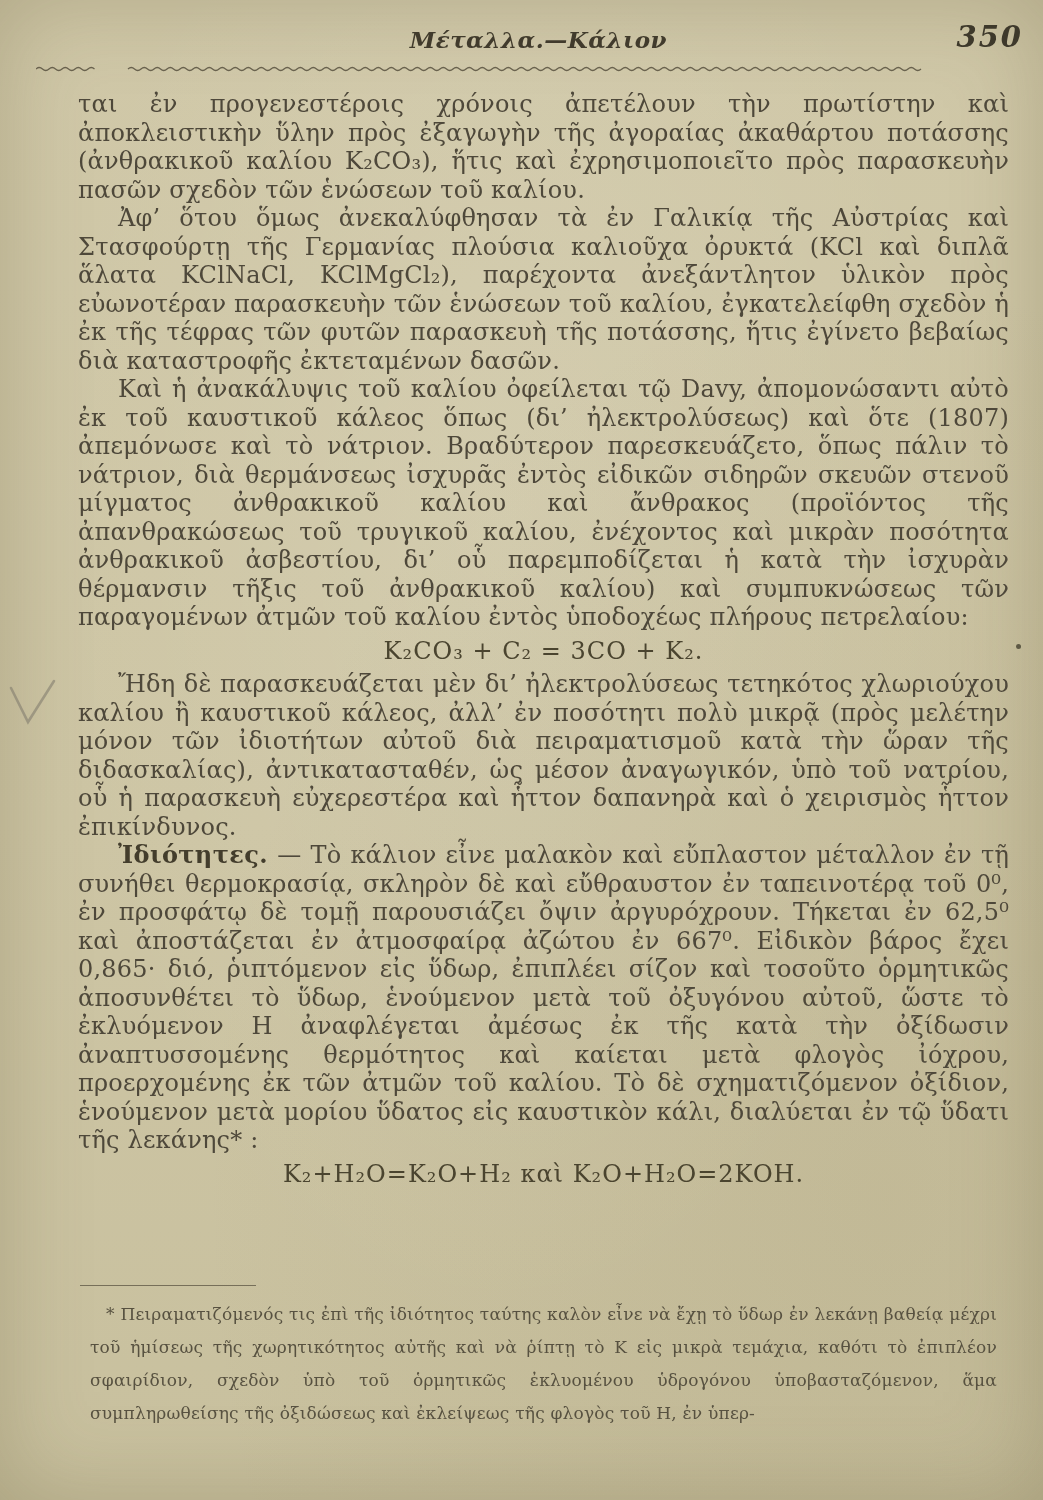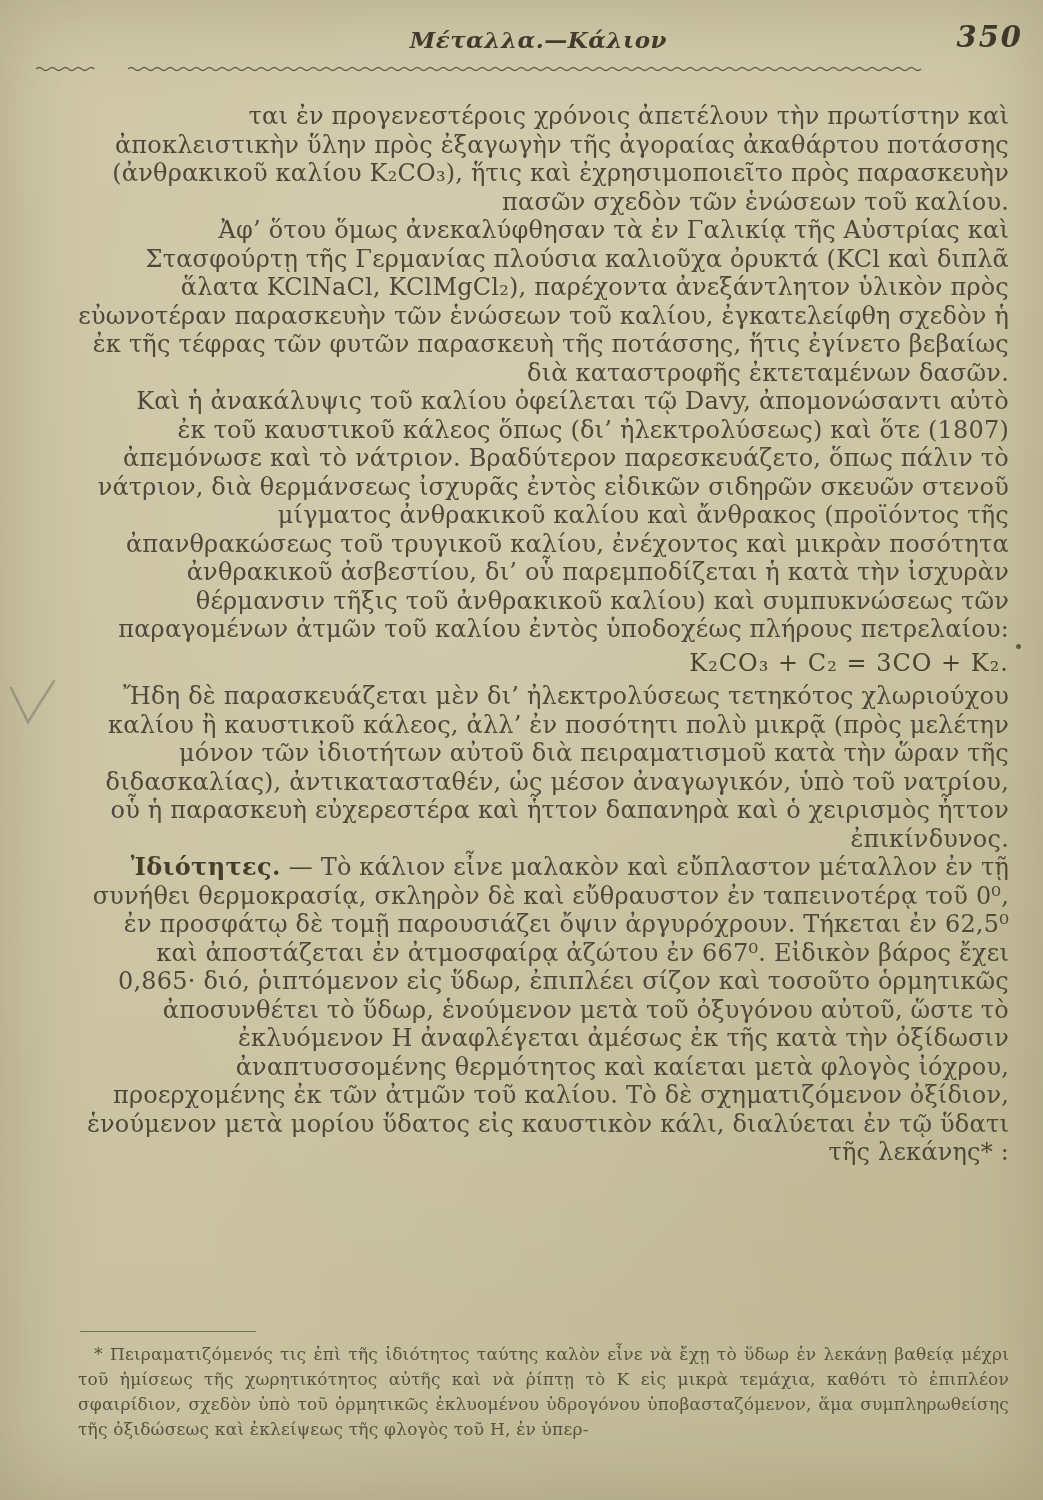--- a/index.html
+++ b/index.html
@@ -30,43 +30,43 @@
   }
   .page-number{
     position:absolute;right:-14px;top:-6px;
     font-size:29px;font-weight:bold;font-style:italic;
     color:#3e392b;letter-spacing:2px;
   }
   .rule-row{flex:0 0 auto;height:14px;margin-left:-42px;}
   .wavy-rule path{fill:none;stroke:#57503e;stroke-width:1.3;opacity:.85;}
   .text-block{
     flex:0 0 auto;
-    margin-top:26px;
+    margin-top:14px;
     font-size:24px;line-height:28.5px;
     text-align:justify;
     letter-spacing:.2px;
   }
-  .text-block p{margin:0;text-indent:40px;text-align:right;}
+  .text-block p{margin:0;text-indent:40px;}
   p.p-first{text-indent:0;}
   .formula{
     text-align:center;text-indent:0 !important;
     margin:5px 0 !important;
     font-size:24px;letter-spacing:1px;color:#4a442f;
   }
   .lead{font-weight:bold;letter-spacing:.4px;color:#433d2c;}
   .footnote-sect{
     margin-top:auto;flex:0 0 auto;
     padding-bottom:58px;
   }
   .footnote-rule{
     width:176px;height:0;border:none;border-top:1.5px solid #615a47;
     margin:0 0 10px 2px;opacity:.8;
   }
   .footnote-text{
-    margin:0;font-size:17px;line-height:25px;
+    margin:12px;font-size:17px;line-height:33px;
     text-align:justify;text-indent:16px;color:#575140;
     letter-spacing:.2px;
   }
   .pencil-check{
     position:absolute;left:6px;top:676px;opacity:.55;
   }
   .pencil-check path{fill:none;stroke:#7d786b;stroke-width:2.6;stroke-linecap:round;}
   .ink-dot{
     position:absolute;right:22px;top:644px;width:5px;height:5px;
     border-radius:50%;background:#44402f;opacity:.8;
@@ -89,20 +89,21 @@
     </svg>
   </div>
 
   <main class="text-block">
     <p class="p-first">ται ἐν προγενεστέροις χρόνοις ἀπετέλουν τὴν πρωτίστην καὶ ἀποκλειστικὴν ὕλην πρὸς ἐξαγωγὴν τῆς ἀγοραίας ἀκαθάρτου ποτάσσης (ἀνθρακικοῦ καλίου K₂CO₃), ἥτις καὶ ἐχρησιμοποιεῖτο πρὸς παρασκευὴν πασῶν σχεδὸν τῶν ἑνώσεων τοῦ καλίου.</p>
     <p>Ἀφ’ ὅτου ὅμως ἀνεκαλύφθησαν τὰ ἐν Γαλικίᾳ τῆς Αὐστρίας καὶ Στασφούρτῃ τῆς Γερμανίας πλούσια καλιοῦχα ὀρυκτά (KCl καὶ διπλᾶ ἅλατα KClNaCl, KClMgCl₂), παρέχοντα ἀνεξάντλητον ὑλικὸν πρὸς εὐωνοτέραν παρασκευὴν τῶν ἑνώσεων τοῦ καλίου, ἐγκατελείφθη σχεδὸν ἡ ἐκ τῆς τέφρας τῶν φυτῶν παρασκευὴ τῆς ποτάσσης, ἥτις ἐγίνετο βεβαίως διὰ καταστροφῆς ἐκτεταμένων δασῶν.</p>
     <p>Καὶ ἡ ἀνακάλυψις τοῦ καλίου ὀφείλεται τῷ Davy, ἀπομονώσαντι αὐτὸ ἐκ τοῦ καυστικοῦ κάλεος ὅπως (δι’ ἠλεκτρολύσεως) καὶ ὅτε (1807) ἀπεμόνωσε καὶ τὸ νάτριον. Βραδύτερον παρεσκευάζετο, ὅπως πάλιν τὸ νάτριον, διὰ θερμάνσεως ἰσχυρᾶς ἐντὸς εἰδικῶν σιδηρῶν σκευῶν στενοῦ μίγματος ἀνθρακικοῦ καλίου καὶ ἄνθρακος (προϊόντος τῆς ἀπανθρακώσεως τοῦ τρυγικοῦ καλίου, ἐνέχοντος καὶ μικρὰν ποσότητα ἀνθρακικοῦ ἀσβεστίου, δι’ οὗ παρεμποδίζεται ἡ κατὰ τὴν ἰσχυρὰν θέρμανσιν τῆξις τοῦ ἀνθρακικοῦ καλίου) καὶ συμπυκνώσεως τῶν παραγομένων ἀτμῶν τοῦ καλίου ἐντὸς ὑποδοχέως πλήρους πετρελαίου:</p>
     <p class="formula">K₂CO₃ + C₂ = 3CO + K₂.</p>
     <p>Ἤδη δὲ παρασκευάζεται μὲν δι’ ἠλεκτρολύσεως τετηκότος χλωριούχου καλίου ἢ καυστικοῦ κάλεος, ἀλλ’ ἐν ποσότητι πολὺ μικρᾷ (πρὸς μελέτην μόνον τῶν ἰδιοτήτων αὐτοῦ διὰ πειραματισμοῦ κατὰ τὴν ὥραν τῆς διδασκαλίας), ἀντικατασταθέν, ὡς μέσον ἀναγωγικόν, ὑπὸ τοῦ νατρίου, οὗ ἡ παρασκευὴ εὐχερεστέρα καὶ ἧττον δαπανηρὰ καὶ ὁ χειρισμὸς ἧττον ἐπικίνδυνος.</p>
     <p><span class="lead">Ἰδιότητες.</span><span> — Τὸ κάλιον εἶνε μαλακὸν καὶ εὔπλαστον μέταλλον ἐν τῇ συνήθει θερμοκρασίᾳ, σκληρὸν δὲ καὶ εὔθραυστον ἐν ταπεινοτέρᾳ τοῦ 0⁰, ἐν προσφάτῳ δὲ τομῇ παρουσιάζει ὄψιν ἀργυρόχρουν. Τήκεται ἐν 62,5⁰ καὶ ἀποστάζεται ἐν ἀτμοσφαίρᾳ ἀζώτου ἐν 667⁰. Εἰδικὸν βάρος ἔχει 0,865· διό, ῥιπτόμενον εἰς ὕδωρ, ἐπιπλέει σίζον καὶ τοσοῦτο ὁρμητικῶς ἀποσυνθέτει τὸ ὕδωρ, ἑνούμενον μετὰ τοῦ ὀξυγόνου αὐτοῦ, ὥστε τὸ ἐκλυόμενον H ἀναφλέγεται ἀμέσως ἐκ τῆς κατὰ τὴν ὀξίδωσιν ἀναπτυσσομένης θερμότητος καὶ καίεται μετὰ φλογὸς ἰόχρου, προερχομένης ἐκ τῶν ἀτμῶν τοῦ καλίου. Τὸ δὲ σχηματιζόμενον ὀξίδιον, ἑνούμενον μετὰ μορίου ὕδατος εἰς καυστικὸν κάλι, διαλύεται ἐν τῷ ὕδατι τῆς λεκάνης* :</span></p>
+    <p class="formula">K₂+H₂O=K₂O+H₂ καὶ K₂O+H₂O=2KOH.</p>
   </main>
 
   <section class="footnote-sect">
     <hr class="footnote-rule">
     <p class="footnote-text">* Πειραματιζόμενός τις ἐπὶ τῆς ἰδιότητος ταύτης καλὸν εἶνε νὰ ἔχῃ τὸ ὕδωρ ἐν λεκάνῃ βαθείᾳ μέχρι τοῦ ἡμίσεως τῆς χωρητικότητος αὐτῆς καὶ νὰ ῥίπτῃ τὸ K εἰς μικρὰ τεμάχια, καθότι τὸ ἐπιπλέον σφαιρίδιον, σχεδὸν ὑπὸ τοῦ ὁρμητικῶς ἐκλυομένου ὑδρογόνου ὑποβασταζόμενον, ἅμα συμπληρωθείσης τῆς ὀξιδώσεως καὶ ἐκλείψεως τῆς φλογὸς τοῦ H, ἐν ὑπερ-</p>
   </section>
 
   <svg class="pencil-check" width="54" height="54" aria-hidden="true">
     <path d="M5 12 L22 46 L48 5"></path>
   </svg>

